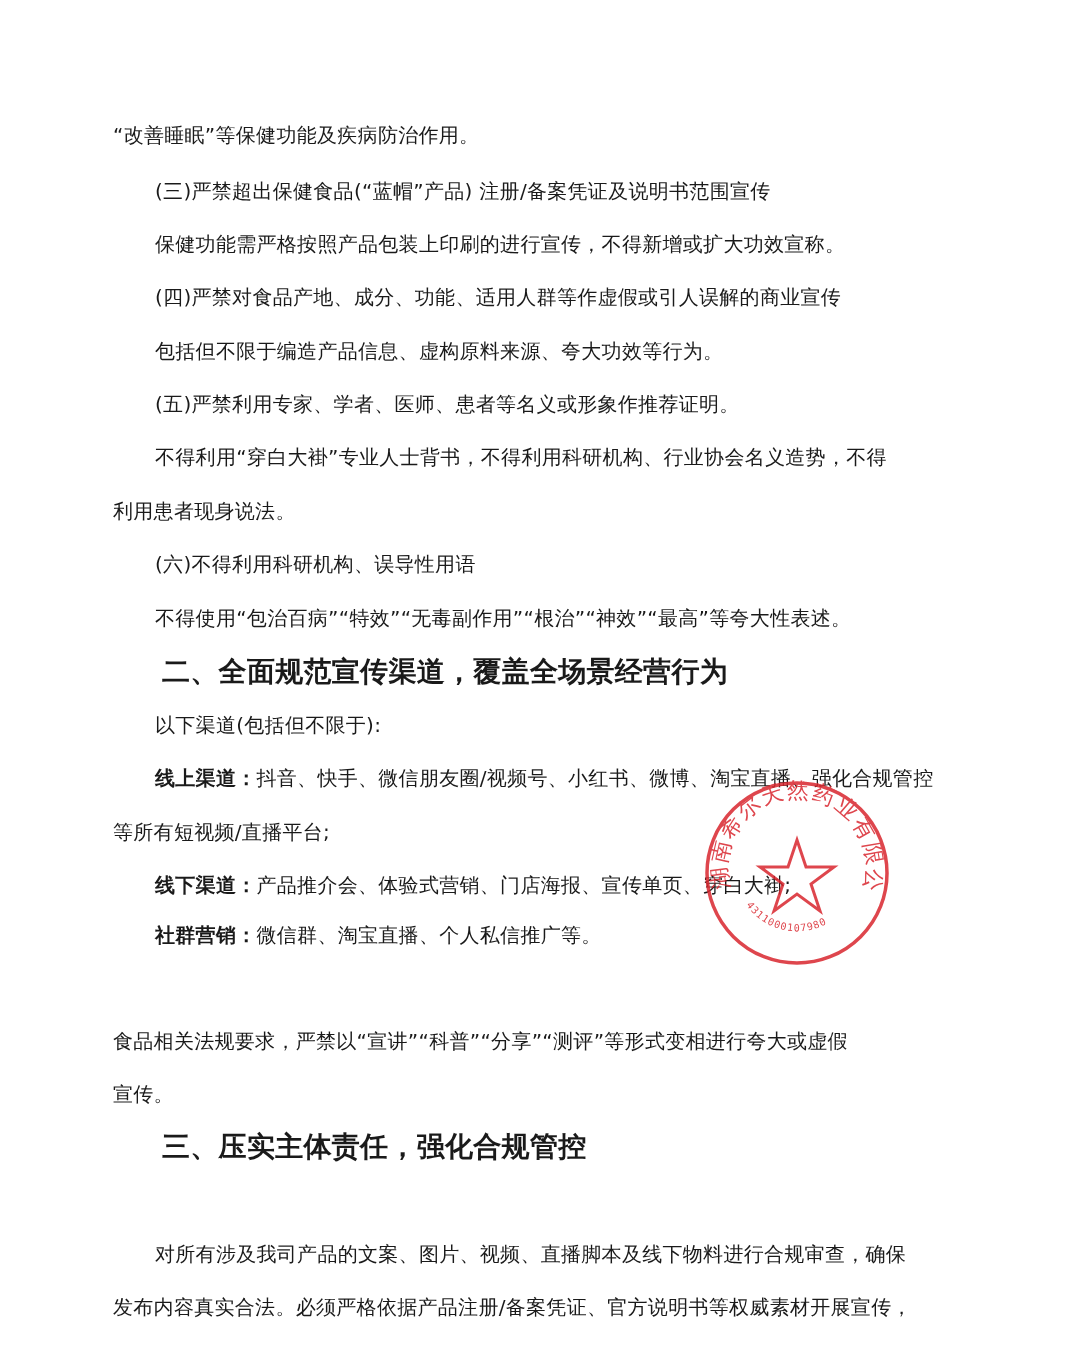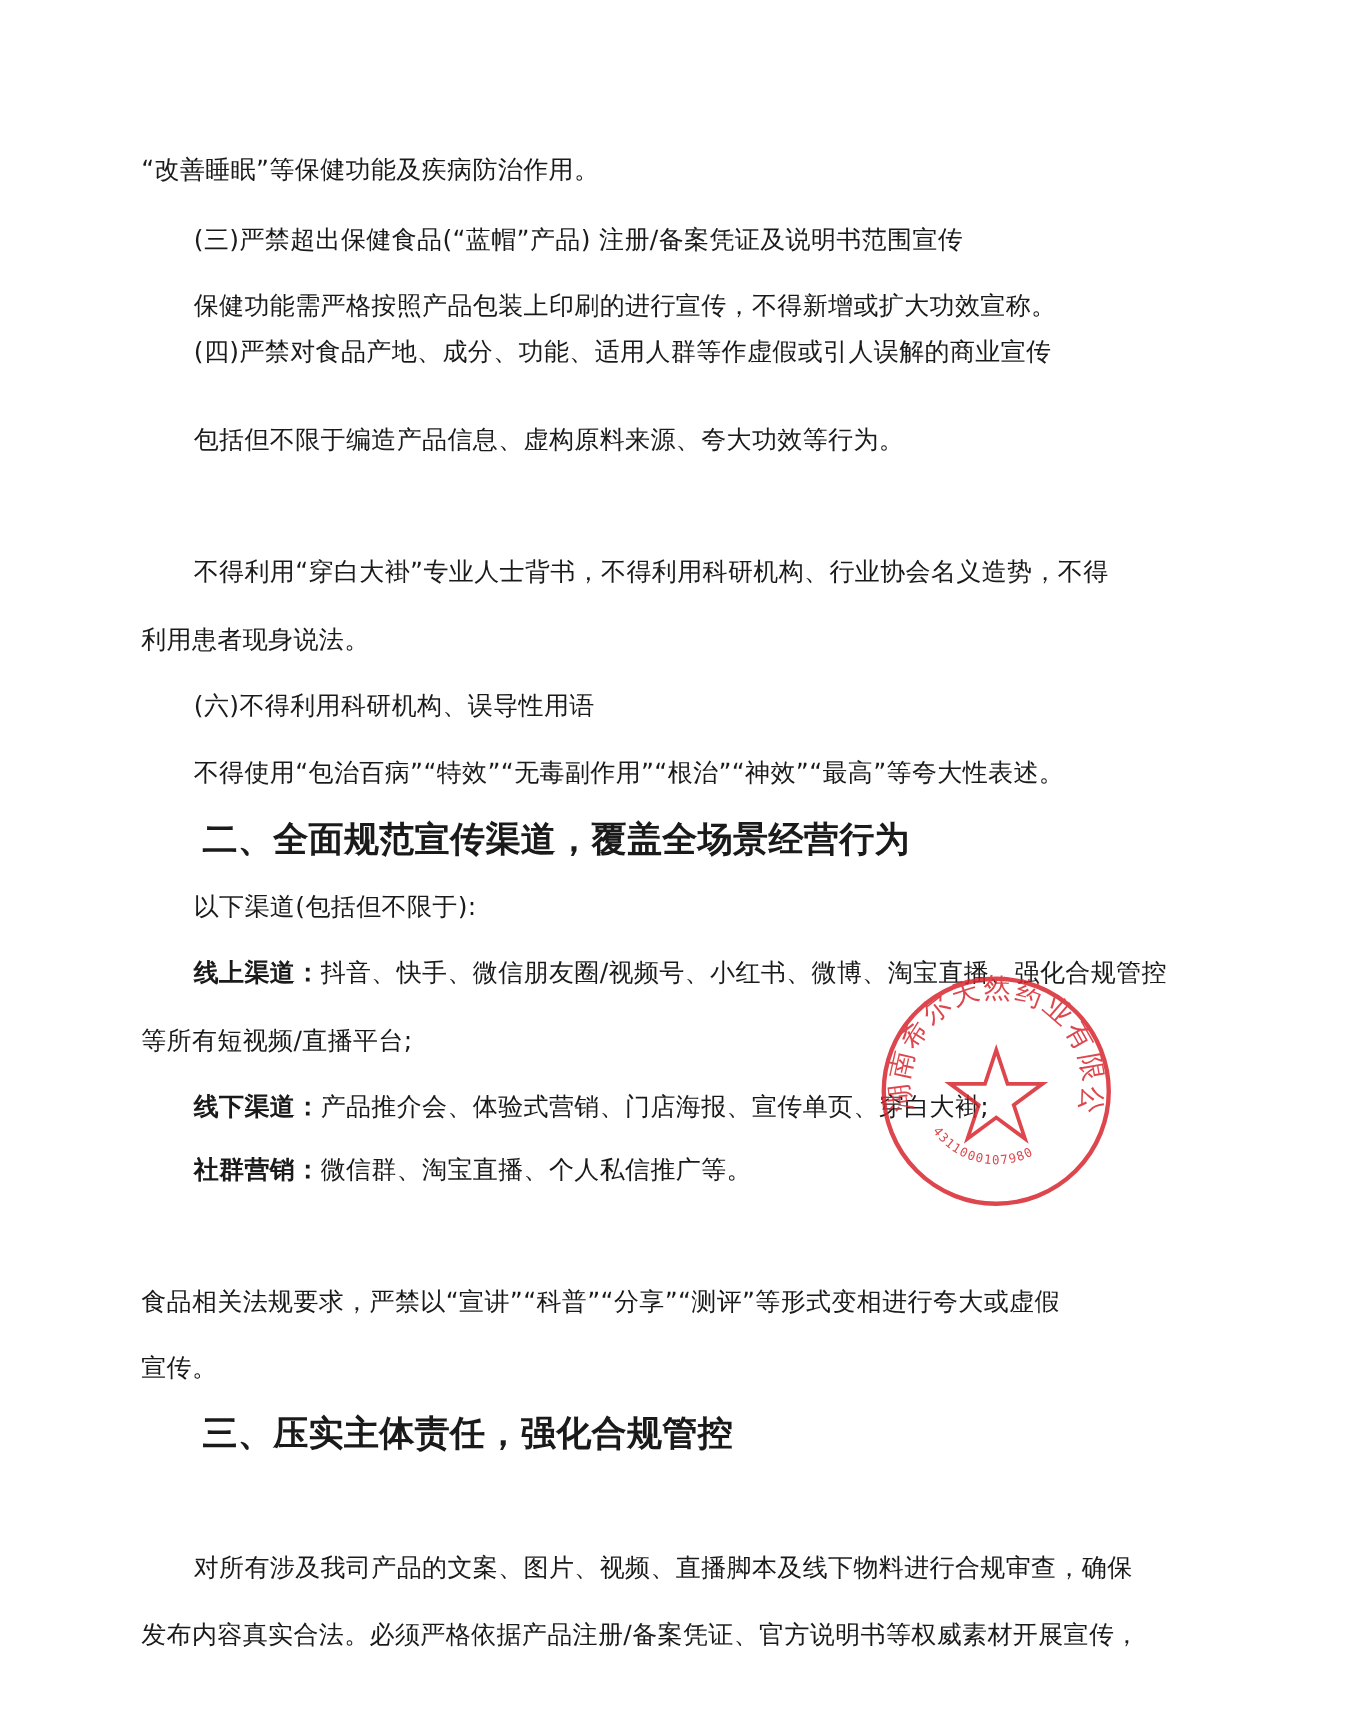--- a/index.html
+++ b/index.html
@@ -48,22 +48,23 @@
     }
   </style>
 </head>
 <body>
 
 <div class="page">
 
   <div class="line" style="top:121px">“改善睡眠”等保健功能及疾病防治作用。</div>
   <div class="line indent" style="top:177px">(三)严禁超出保健食品(“蓝帽”产品) 注册/备案凭证及说明书范围宣传</div>
   <div class="line indent" style="top:230px">保健功能需严格按照产品包装上印刷的进行宣传，不得新增或扩大功效宣称。</div>
-  <div class="line indent" style="top:267px">(四)严禁对食品产地、成分、功能、适用人群等作虚假或引人误解的商业宣传</div>
+  <div class="line indent" style="top:283px">(四)严禁对食品产地、成分、功能、适用人群等作虚假或引人误解的商业宣传</div>
   <div class="line indent" style="top:337px">包括但不限于编造产品信息、虚构原料来源、夸大功效等行为。</div>
+  <div class="line indent" style="top:390px">(五)严禁利用专家、学者、医师、患者等名义或形象作推荐证明。</div>
   <div class="line indent" style="top:443px">不得利用“穿白大褂”专业人士背书，不得利用科研机构、行业协会名义造势，不得</div>
   <div class="line" style="top:497px">利用患者现身说法。</div>
   <div class="line indent" style="top:550px">(六)不得利用科研机构、误导性用语</div>
   <div class="line indent" style="top:604px">不得使用“包治百病”“特效”“无毒副作用”“根治”“神效”“最高”等夸大性表述。</div>
 
   <div class="line heading" style="top:658px">二、全面规范宣传渠道，覆盖全场景经营行为</div>
   <div class="line indent" style="top:711px">以下渠道(包括但不限于):</div>
 
   <div class="line indent" style="top:764px">
     <span class="bold-label">线上渠道：</span><span>抖音、快手、微信朋友圈/视频号、小红书、微博、淘宝直播、强化合规管控</span>

